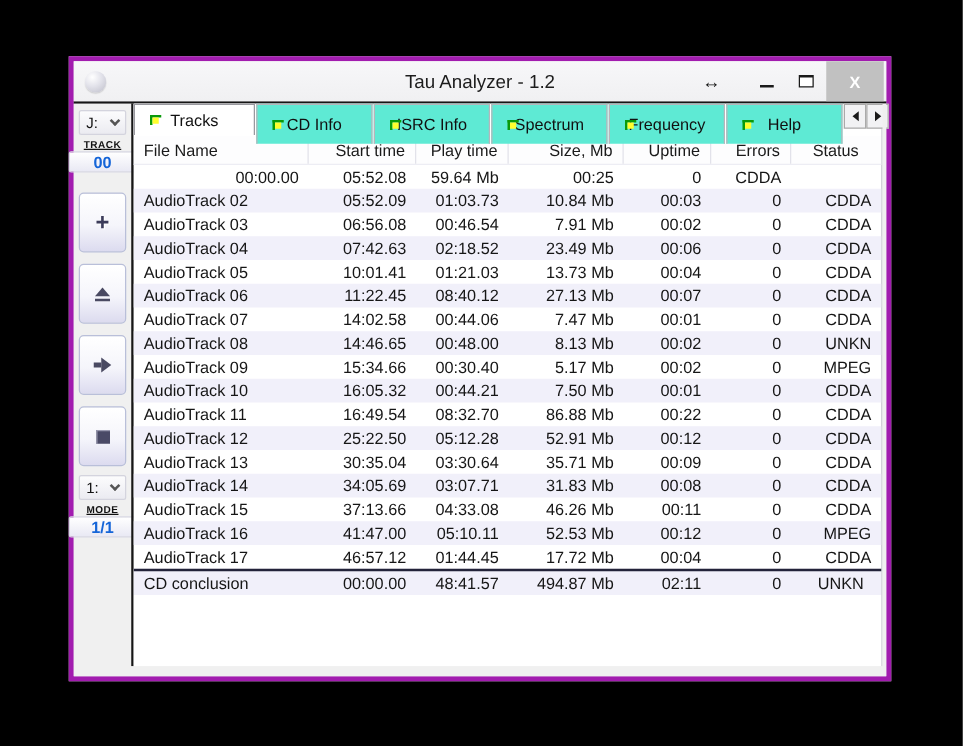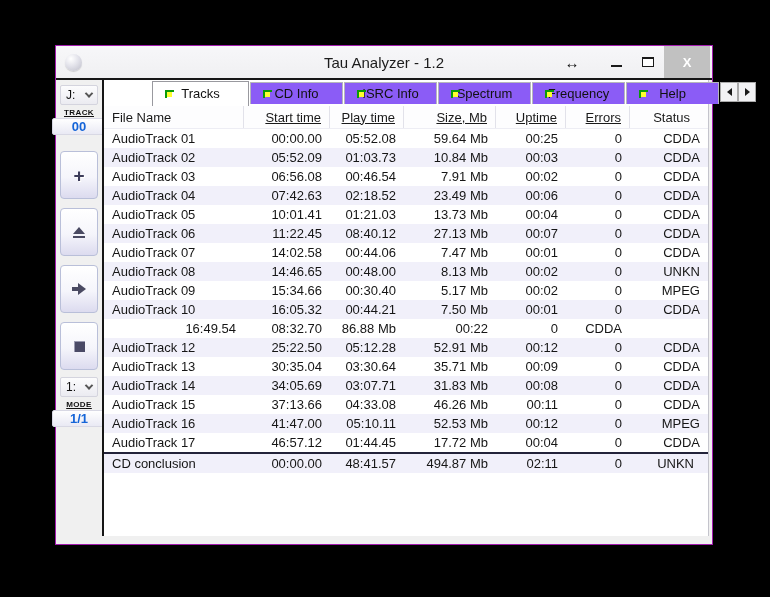--- a/index.html
+++ b/index.html
@@ -1,20 +1,20 @@
 <!DOCTYPE html>
 <html style="--accent-blue: #1565d8; --row-alt: #f1f0fa; --flag-green: #0a9a0a; --flag-yellow: #ffff2e; --close-bg: #c1c1c1; --divider: #161616;"><head>
 <meta charset="utf-8">
 <style>
   * { margin:0; padding:0; box-sizing:border-box; }
   html,body { width:770px; height:597px; background:#000; overflow:hidden;
               font-family:"Liberation Sans", sans-serif; }
 
   .window { position:absolute; left:55px; top:45px; width:658px; height:500px;
-            background:#f0f0f0; border:1px solid #a21caf;
+            background:#f0f0f0; border:4px solid #a21caf;
             display:flex; flex-direction:column; }
 
   
   .titlebar { height:32px; flex:0 0 32px; background:linear-gradient(#f7f7f9,#f0f0f2);
               display:flex; align-items:center; position:relative; }
   .orb { width:17px; height:17px; border-radius:50%; margin-left:9px;
          background:radial-gradient(circle at 35% 28%, #ffffff 0%, #e2e2ea 45%, #bcbcc8 100%);
          box-shadow:0 1px 1px rgba(0,0,0,.15); }
   .win-title { position:absolute; left:0; right:0; text-align:center;
                font-size:15px; color:#1c1c1c; pointer-events:none; }
@@ -61,23 +61,23 @@
   .g-arrow .shaft { width:6px; height:4px; background:#4a4a62; }
   .g-arrow .head { width:0; height:0; border-top:6px solid transparent;
                    border-bottom:6px solid transparent; border-left:8px solid #4a4a62; }
   .g-stop { width:11px; height:11px; background:#4a4a66; box-shadow:inset 1px 1px 0 #9a9ab0; }
   .side-gap { flex:0 0 7px; }
 
   
   .main { flex:1; background:#fff; display:flex; flex-direction:column; min-width:0;
           border-right:1px solid #c4c4cc; }
 
-  .tabstrip { height:26px; flex:0 0 26px; display:flex; align-items:center; background:#fff;padding-left:48px; }
-  .tab { position:relative; flex:0 0 93px; height:22px; display:flex; align-items:center;
-         justify-content:center; background:#8b5cf6; border:1px solid #b6b6bc; border-bottom:none;
+  .tabstrip { height:26px; flex:0 0 26px; display:flex; align-items:flex-start; background:#fff; }
+  .tab { position:relative; flex:0 0 93px; height:32px; display:flex; align-items:center;
+         justify-content:center; background:#5eead4; border:1px solid #b6b6bc; border-bottom:none;
          font-size:13px; color:#111; margin-right:1px; }
   .tab.active { height:25px; background:#fff; border-color:#99999f; flex-basis:97px; }
   .flag { position:absolute; left:12px; width:9px; height:8px;
           border-top:2px solid var(--flag-green,#0a9a0a); border-left:2px solid var(--flag-green,#0a9a0a); }
   .flag::after { content:""; position:absolute; left:0; top:0; width:5px; height:5px;
                  background:var(--flag-yellow,#ffff2e); }
   .tab-scroll { margin-left:auto; margin-right:2px; display:flex; height:20px; margin-bottom:2px; }
   .scroll-btn { width:18px; height:20px; border:1px solid #aaa; background:#f2f2f4;
                 display:flex; align-items:center; justify-content:center; }
   .tri-left { width:0; height:0; border-top:4px solid transparent; border-bottom:4px solid transparent;
@@ -85,21 +85,21 @@
   .tri-right { width:0; height:0; border-top:4px solid transparent; border-bottom:4px solid transparent;
                border-left:5px solid #1a1a1a; }
 
   
   .grid-cols { display:grid; grid-template-columns:140px 86px 74px 92px 70px 64px 1fr; }
   .thead { height:23px; flex:0 0 23px; align-items:center; font-size:13px; color:#1a1a1a;
            background:#fdfdfe; border-bottom:1px solid #ededf4; }
   .thead > div { border-right:1px solid #e2e2ea; height:100%; display:flex; align-items:center; }
   .thead > div:last-child { border-right:none; }
   .th-left { padding-left:8px; justify-content:flex-start; }
-  .th-right { padding-right:8px; justify-content:flex-end;text-decoration:underline; }
+  .th-right { padding-right:8px; justify-content:flex-end; }
   .th-status { padding-right:18px; justify-content:flex-end; }
 
   .row { height:19px; align-items:center; font-size:13px; color:#161616; }
   .row:nth-child(even) { background:var(--row-alt,#f1f0fa); }
   .row .c0 { padding-left:8px; text-align:left; overflow:hidden; white-space:nowrap; }
   .row .cr { padding-right:8px; text-align:right; }
   .row .cs { padding-right:8px; text-align:right; }
 
   .conclusion { height:21px; flex:0 0 21px; align-items:center; font-size:13px; color:#161616;
                 background:var(--row-alt,#f1f0fa); border-top:2px solid #23233a; }
@@ -218,21 +218,20 @@
         <div class="th-right">Start time</div>
         <div class="th-right">Play time</div>
         <div class="th-right">Size, Mb</div>
         <div class="th-right">Uptime</div>
         <div class="th-right">Errors</div>
         <div class="th-status">Status</div>
       </div>
 
       <div>
           <div class="grid-cols row">
-    <div class="c0">AudioTrack 01</div>
     <div class="cr">00:00.00</div>
     <div class="cr">05:52.08</div>
     <div class="cr">59.64 Mb</div>
     <div class="cr">00:25</div>
     <div class="cr">0</div>
     <div class="cs">CDDA</div>
   </div>
           <div class="grid-cols row">
     <div class="c0">AudioTrack 02</div>
     <div class="cr">05:52.09</div>
@@ -308,20 +307,21 @@
           <div class="grid-cols row">
     <div class="c0">AudioTrack 10</div>
     <div class="cr">16:05.32</div>
     <div class="cr">00:44.21</div>
     <div class="cr">7.50 Mb</div>
     <div class="cr">00:01</div>
     <div class="cr">0</div>
     <div class="cs">CDDA</div>
   </div>
           <div class="grid-cols row">
+    <div class="c0">AudioTrack 11</div>
     <div class="cr">16:49.54</div>
     <div class="cr">08:32.70</div>
     <div class="cr">86.88 Mb</div>
     <div class="cr">00:22</div>
     <div class="cr">0</div>
     <div class="cs">CDDA</div>
   </div>
           <div class="grid-cols row">
     <div class="c0">AudioTrack 12</div>
     <div class="cr">25:22.50</div>

